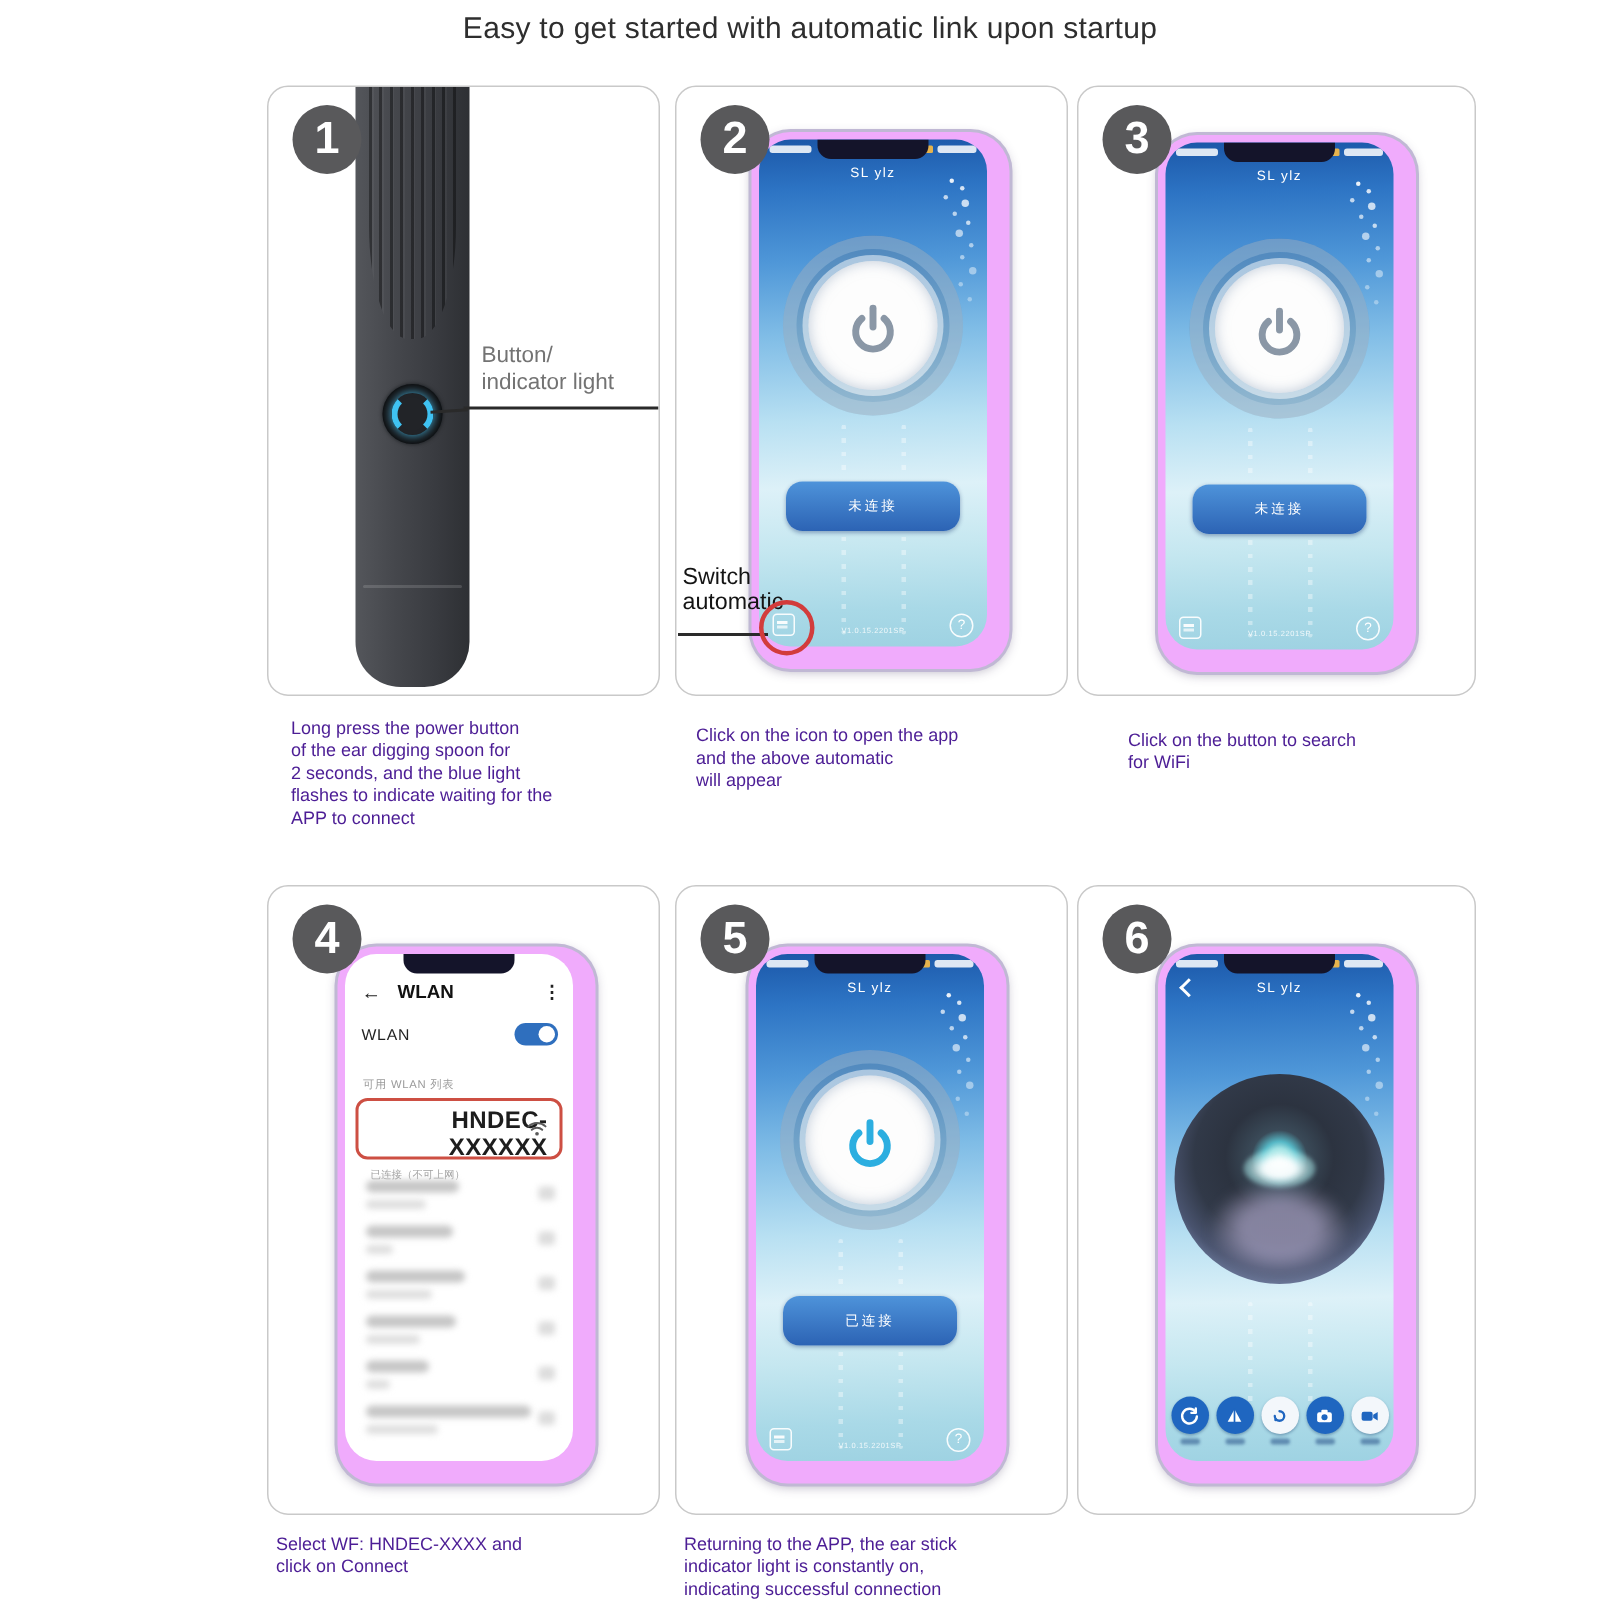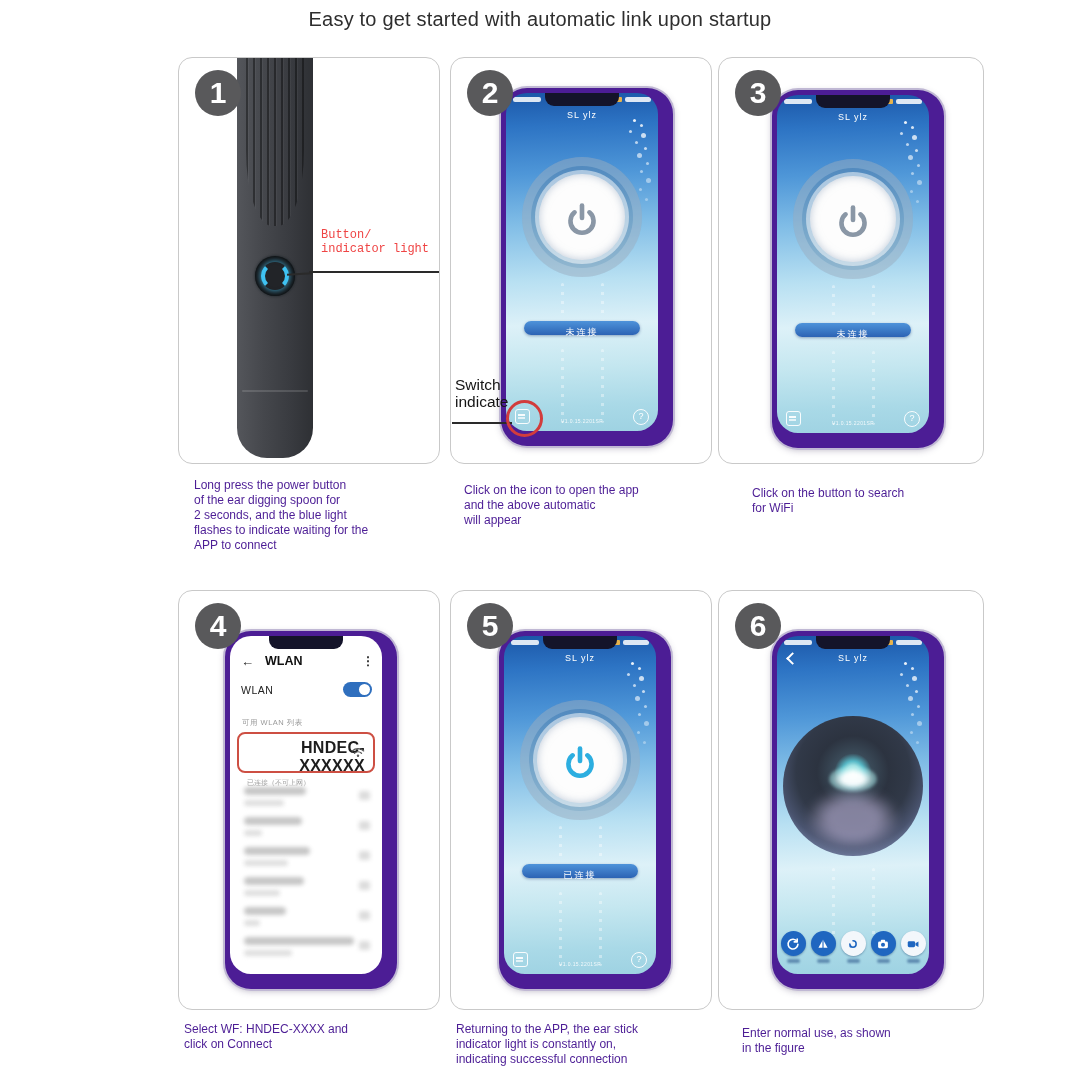--- a/index.html
+++ b/index.html
@@ -35,26 +35,26 @@
   .device{position:absolute;left:58px;top:0;width:76px;height:400px;border-radius:0 0 30px 30px;
           background:linear-gradient(90deg,#54565b 0%,#45474c 35%,#393b40 70%,#2e3034 100%);}
   .ribs{position:absolute;left:9px;right:9px;top:0;height:168px;border-radius:0 0 45% 45%;
         background:repeating-linear-gradient(90deg,rgba(0,0,0,.38) 0 2px,rgba(255,255,255,.04) 2px 3px,transparent 3px 7px);}
   .dev-btn{position:absolute;left:18px;top:198px;width:40px;height:40px;border-radius:50%;
            background:#222428;box-shadow:inset 0 0 7px #000,0 0 3px rgba(0,0,0,.6);}
   .dev-btn::after{content:"";position:absolute;inset:6px;border-radius:50%;
            border:4px solid #3fc2f2;border-top-color:transparent;border-bottom-color:transparent;
            box-shadow:0 0 6px rgba(63,194,242,.8);}
   .dev-seam{position:absolute;left:5px;right:5px;top:332px;height:2px;background:rgba(255,255,255,.14);border-radius:2px;}
-  .dev-label{position:absolute;left:142px;top:170px;font-size:12px;line-height:1.18;color:#ef4444;white-space:pre-line;font-family:Liberation Mono, monospace;}
+  .dev-label{position:absolute;left:142px;top:170px;font-size:15px;line-height:1.18;color:#737373;white-space:pre-line;}
   .lbl-line-h{position:absolute;left:130px;top:213px;width:130px;height:2px;background:#2a2a2a;}
   .lbl-line-d{position:absolute;left:108px;top:215px;width:25px;height:2px;background:#2a2a2a;transform:rotate(-4deg);}
 
   
-  .phone{position:absolute;width:162px;height:348px;background:#4c1d95;border-radius:26px;padding:5px;
+  .phone{position:absolute;width:162px;height:348px;background:#f0abfc;border-radius:26px;padding:5px;
          box-shadow:0 0 0 2px #c0b8d4,0 2px 7px rgba(60,50,90,.35);}
   .screen{position:relative;width:152px;height:338px;border-radius:21px;overflow:hidden;background:#fff;}
   .notch{position:absolute;top:0;left:50%;transform:translateX(-50%);width:74px;height:13px;
          background:#14142a;border-radius:0 0 9px 9px;z-index:6;}
   .app-bg{background:linear-gradient(178deg,#1b57a8 0%,#2d74c4 10%,#4f97d8 24%,#7fbce6 38%,#b8e0f2 55%,#ddf1f8 68%,#c5e7f0 80%,#a9d9e7 92%,#9ed2e2 100%);}
   .sb-l{position:absolute;left:7px;top:4px;width:28px;height:5px;border-radius:2px;
         background:rgba(255,255,255,.85);filter:blur(.4px);z-index:5;}
   .sb-r{position:absolute;right:7px;top:4px;width:26px;height:5px;border-radius:2px;
         background:rgba(255,255,255,.85);filter:blur(.4px);z-index:5;}
   .sb-r::after{content:"";position:absolute;left:-9px;top:0;width:6px;height:5px;border-radius:1px;background:#e6b34d;}
@@ -67,21 +67,21 @@
        6px 69px 0 rgba(255,255,255,.4),12px 79px 0 rgba(255,255,255,.35);}
   .power-outer{position:absolute;left:16px;top:64px;width:120px;height:120px;border-radius:50%;
                background:rgba(96,125,155,.38);box-shadow:inset 0 0 0 9px rgba(255,255,255,.18);}
   .power-inner{position:absolute;inset:17px;border-radius:50%;background:#fdfdfd;
                box-shadow:inset 0 0 9px rgba(140,160,185,.55),0 0 0 4px rgba(255,255,255,.5);
                display:flex;align-items:center;justify-content:center;}
   .drip{position:absolute;width:3px;border-radius:2px;opacity:.55;
         background:repeating-linear-gradient(180deg,rgba(255,255,255,.7) 0 3px,transparent 3px 9px);}
   .drip.l{left:55px;} .drip.r{left:95px;}
   .drip.t{top:190px;height:36px;} .drip.b{top:256px;height:74px;}
-  .conn-pill{position:absolute;left:18px;top:228px;width:116px;height:14px;border:none;border-radius:11px;
+  .conn-pill{position:absolute;left:18px;top:228px;width:116px;height:33px;border:none;border-radius:11px;
              background:linear-gradient(180deg,#4e93da,#2c63b4);color:#fff;font-size:9px;line-height:21px;
              text-align:center;letter-spacing:2px;box-shadow:0 1px 3px rgba(20,50,110,.4);z-index:4;}
   .lang-chip{position:absolute;left:9px;bottom:7px;width:13px;height:13px;border:1.5px solid rgba(255,255,255,.92);
              border-radius:3px;z-index:5;}
   .lang-chip::after{content:"";position:absolute;left:2px;top:4px;width:7px;height:2px;background:rgba(255,255,255,.92);
              box-shadow:0 3px 0 rgba(255,255,255,.7);}
   .help-chip{position:absolute;right:9px;bottom:6px;width:14px;height:14px;border:1.5px solid rgba(255,255,255,.92);
              border-radius:50%;color:#fff;font-size:9px;line-height:13px;text-align:center;z-index:5;}
   .version{position:absolute;bottom:7px;left:0;width:100%;text-align:center;color:rgba(255,255,255,.85);
            font-size:5px;letter-spacing:.4px;z-index:4;}
@@ -172,21 +172,21 @@
         <div class="drip r t"></div>
         <div class="drip l b"></div>
         <div class="drip r b"></div>
         <button class="conn-pill">未连接</button>
         <div class="lang-chip"></div>
         <div class="version">V1.0.15.2201SP</div>
         <div class="help-chip">?</div>
       </div>
     </div>
     <div class="switch-label">Switch
-indicate</div>
+automatic</div>
     <div class="switch-line"></div>
     <div class="red-ring"></div>
   </div>
 
   <div class="panel panel3">
     <div class="badge">3</div>
     <div class="phone" style="left:53px;top:32px;">
       <div class="screen app-bg">
         <div class="notch"></div>
         <div class="sb-l"></div>
@@ -375,16 +375,14 @@
   <div class="caption cap2">Click on the icon to open the app
 and the above automatic
 will appear</div>
   <div class="caption cap4">Select WF: HNDEC-XXXX and
 click on Connect</div>
   <div class="caption cap3">Click on the button to search
 for WiFi</div>
   <div class="caption cap5">Returning to the APP, the ear stick
 indicator light is constantly on,
 indicating successful connection</div>
-  <div class="caption cap6">Enter normal use, as shown
-in the figure</div>
 
 </div>
 
 </body></html>

